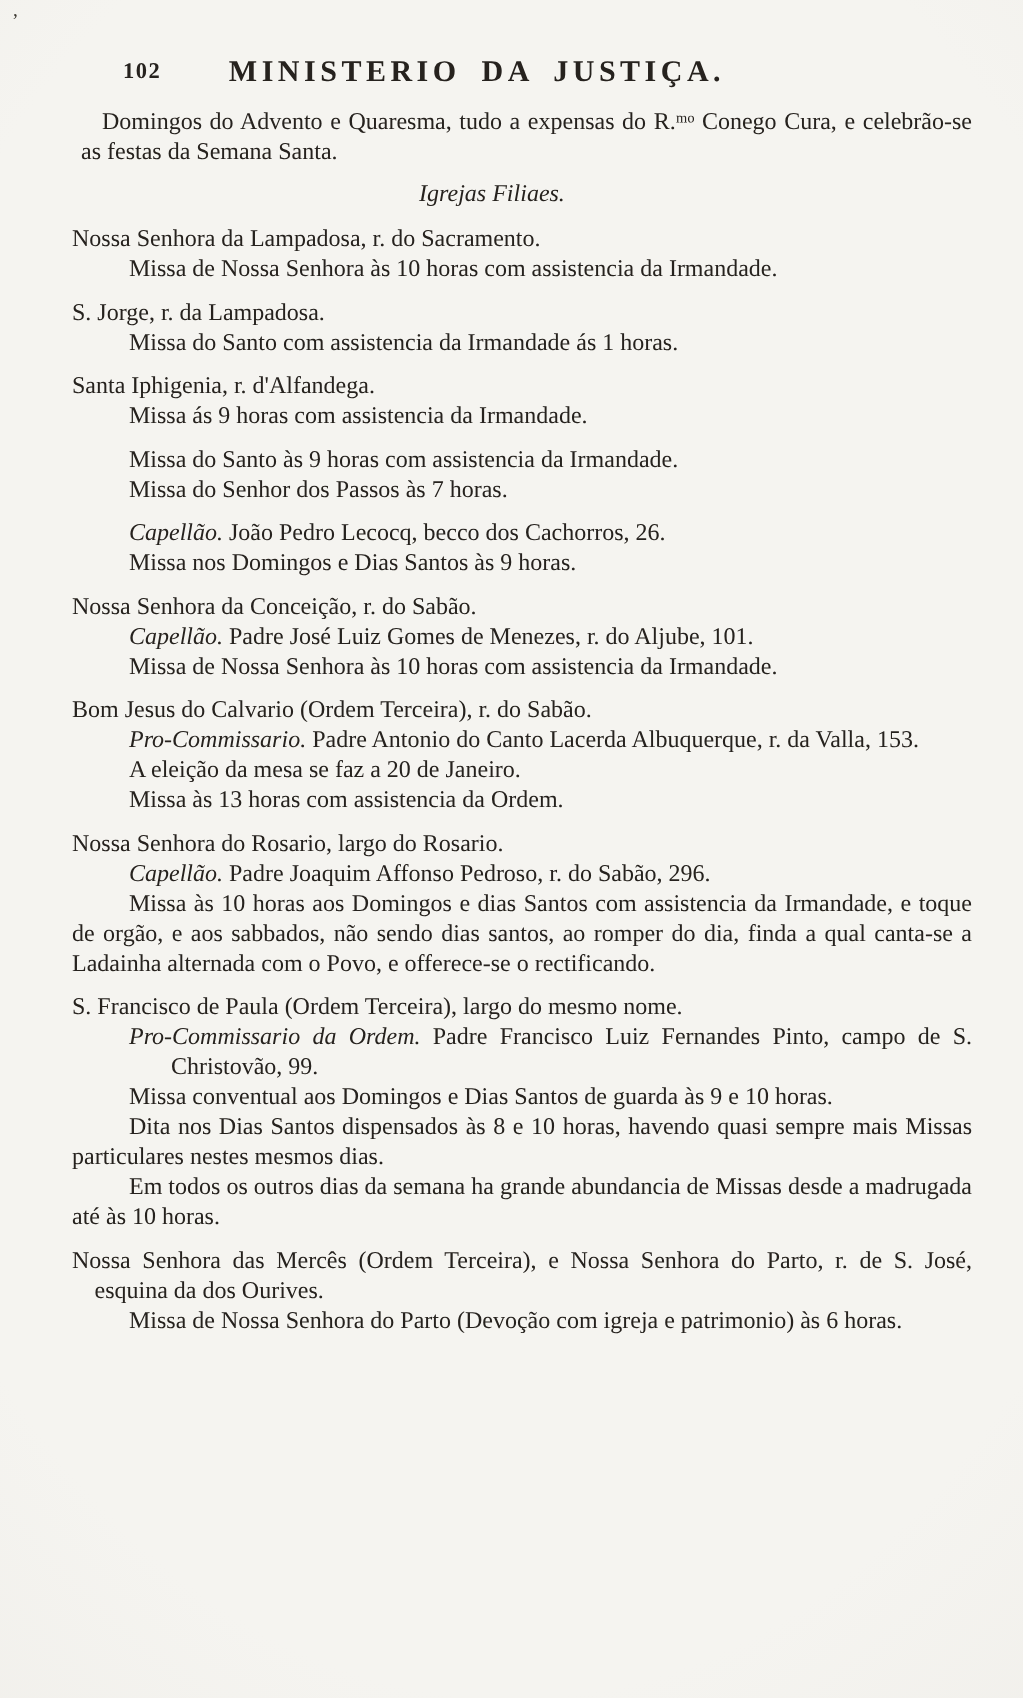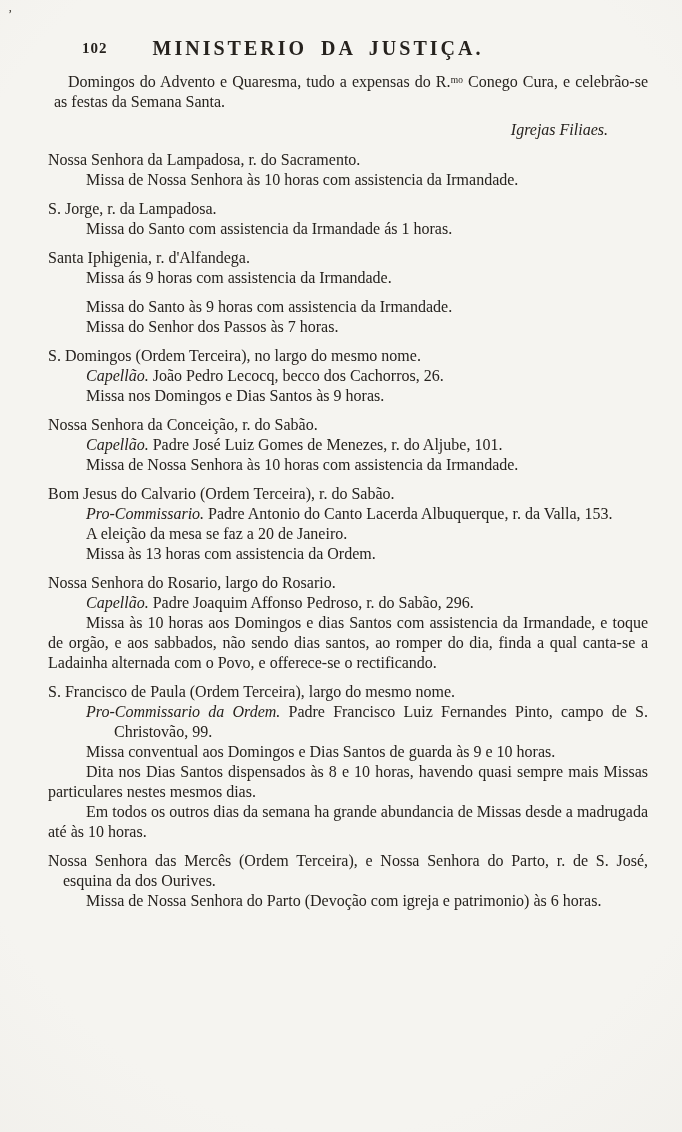--- a/index.html
+++ b/index.html
@@ -55,21 +55,21 @@
     letter-spacing: 3px;
     word-spacing: 6px;
   }
   p { margin: 0; }
   .intro {
     margin: 0 0 8px 6px;
     text-indent: 14px;
     text-align: justify;
   }
   .section-title {
-    text-align: right;
+    text-align: center;
     font-style: italic;
     margin: 6px 40px 10px 0;
   }
   .entry {
     margin-bottom: 9px;
   }
   .entry-title {
     padding-left: 15px;
     text-indent: -15px;
     text-align: justify;
@@ -114,21 +114,20 @@
       </div>
       <div class="entry">
         <p class="entry-title">Santa Iphigenia, r. d'Alfandega.</p>
         <p class="line">Missa ás 9 horas com assistencia da Irmandade.</p>
       </div>
       <div class="entry">
         <p class="line">Missa do Santo às 9 horas com assistencia da Irmandade.</p>
         <p class="line">Missa do Senhor dos Passos às 7 horas.</p>
       </div>
       <div class="entry">
-        <p class="entry-title">S. Domingos (Ordem Terceira), no largo do mesmo nome.</p>
         <p class="line with-lead"><i>Capellão. </i>João Pedro Lecocq, becco dos Cachorros, 26.</p>
         <p class="line">Missa nos Domingos e Dias Santos às 9 horas.</p>
       </div>
       <div class="entry">
         <p class="entry-title">Nossa Senhora da Conceição, r. do Sabão.</p>
         <p class="line with-lead"><i>Capellão. </i>Padre José Luiz Gomes de Menezes, r. do Aljube, 101.</p>
         <p class="line">Missa de Nossa Senhora às 10 horas com assistencia da Irmandade.</p>
       </div>
       <div class="entry">
         <p class="entry-title">Bom Jesus do Calvario (Ordem Terceira), r. do Sabão.</p>

